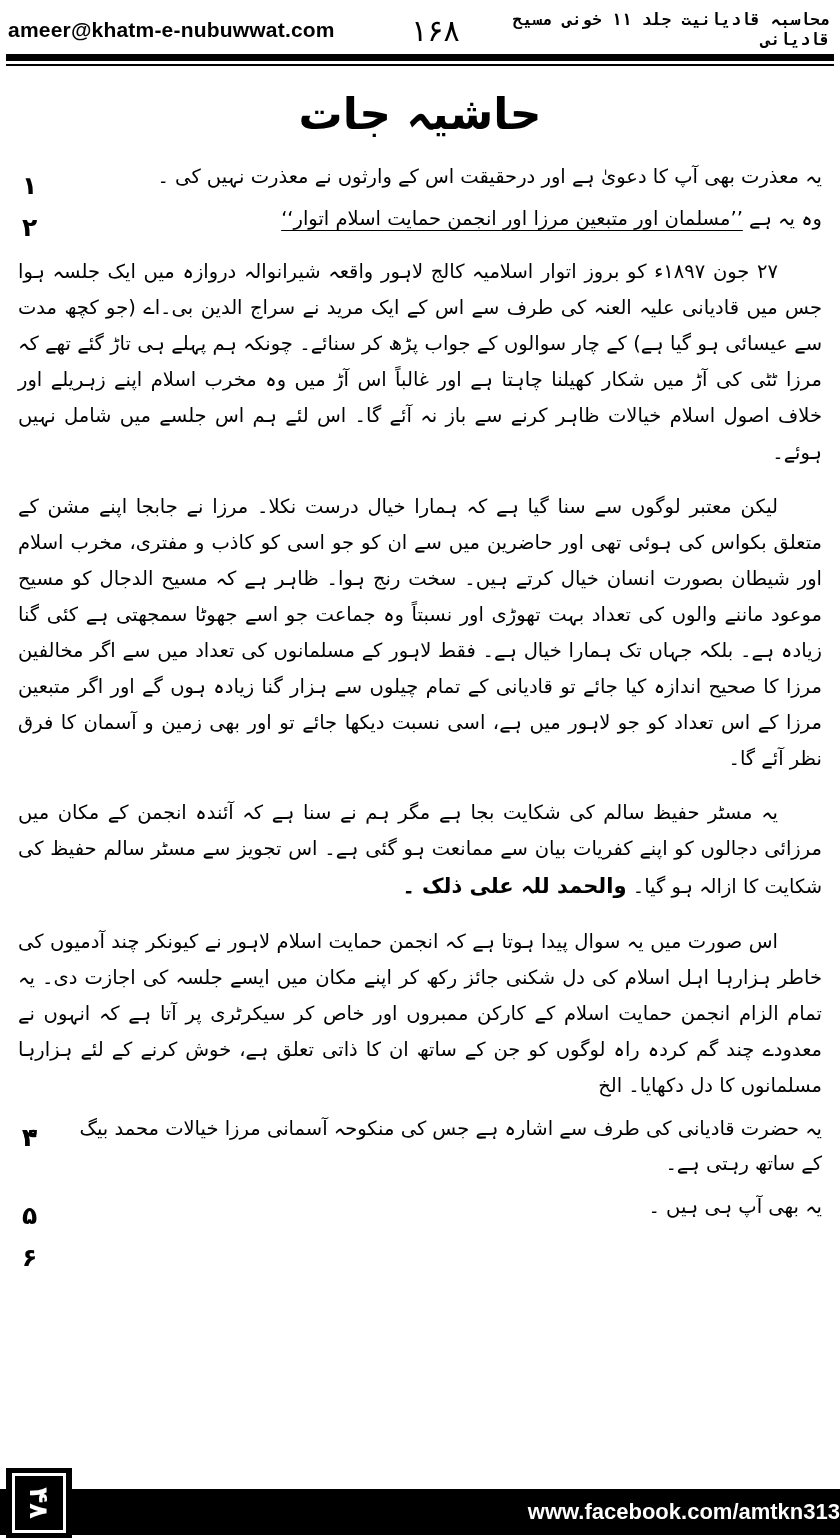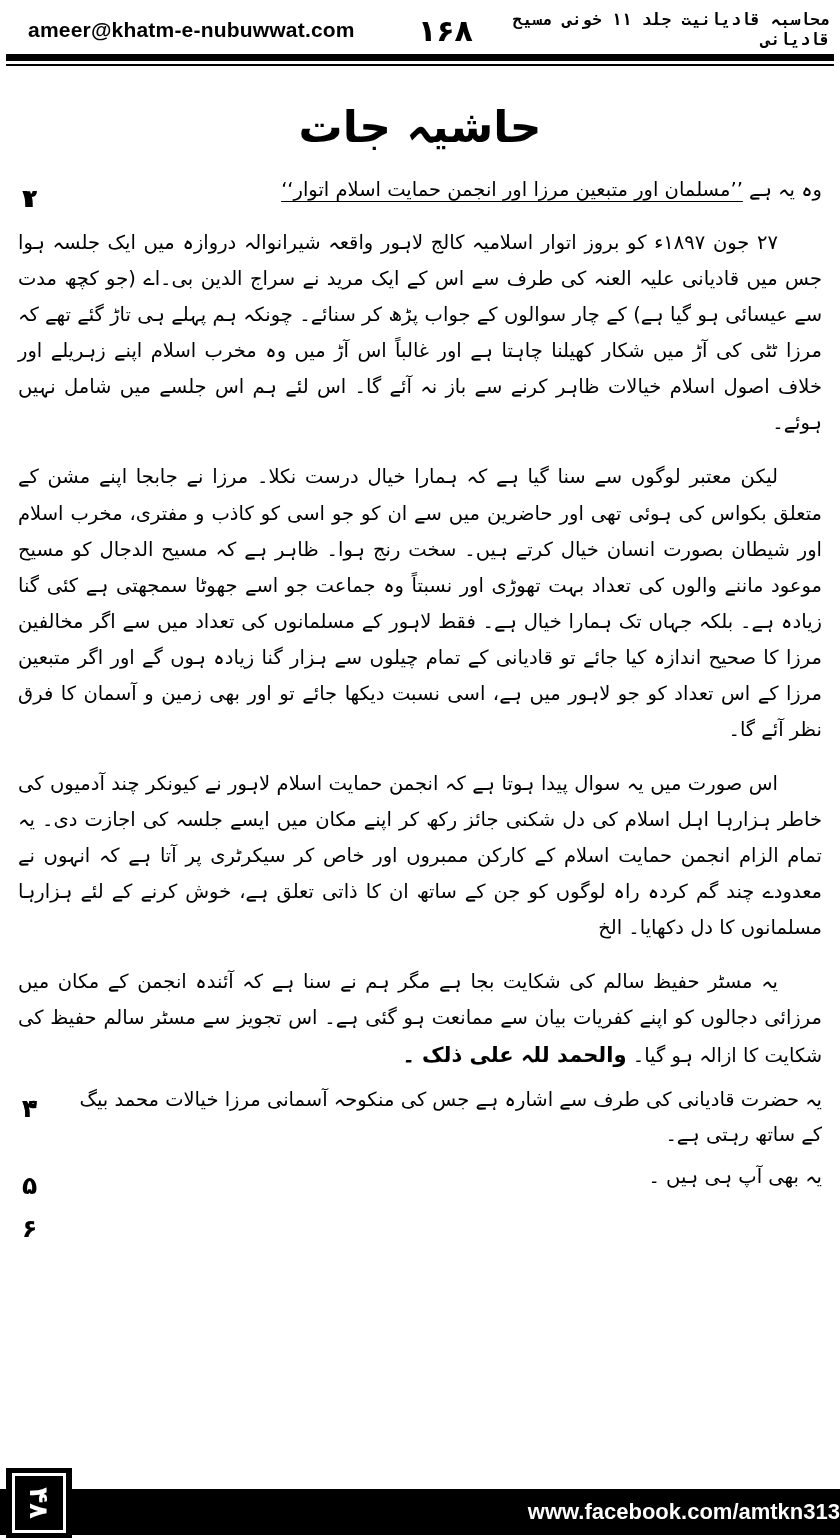--- a/index.html
+++ b/index.html
@@ -9,49 +9,49 @@
     background:#ffffff;
     color:#000;
     font-family:"DejaVu Sans", sans-serif;
     position:relative;
     overflow:hidden;
   }
   .page-header {
     display:flex;
     align-items:center;
     justify-content:space-between;
-    padding:10px 10px 2px 28px;
+    padding:10px 10px 2px 8px;
     direction:ltr;
   }
   .header-email {
     font-family:"Liberation Sans", sans-serif;
     font-weight:bold;
     font-size:21px;
     letter-spacing:.2px;
   }
   .header-pagenum {
     font-size:30px;
-    font-weight:bold;
+    font-weight:normal;
     direction:rtl;
     margin-left:36px;
   }
   .header-book {
     font-size:16.5px;
     font-weight:bold;
     direction:rtl;
     text-align:right;
     max-width:330px;
     font-family:Liberation Mono, monospace;
   }
   .rule-thick { height:7px; background:#000; margin:2px 6px 0 6px; }
   .rule-thin  { height:2px; background:#000; margin:3px 6px 0 6px; }
 
   .content {
     direction:rtl;
-    padding:17px 18px 0 18px;
+    padding:4px 18px 0 18px;
   }
   .page-title {
     text-align:center;
     font-size:44px;
     font-weight:bold;
     margin:18px 0 20px 0;
   }
   .footnote {
     position:relative;
     padding-left:46px;
@@ -130,34 +130,35 @@
   </header>
   <div class="rule-thick"></div>
   <div class="rule-thin"></div>
 
   <main class="content">
 
     <h1 class="page-title">حاشیہ جات</h1>
 
     <div class="footnote">
       <span class="fn-num">۱</span>
+      <span>یہ معذرت بھی آپ کا دعویٰ ہے اور درحقیقت اس کے وارثوں نے معذرت نہیں کی ۔</span>
     </div>
 
     <div class="footnote">
       <span class="fn-num">۲</span>
       <span>وہ یہ ہے </span><span class="underlined">’’مسلمان اور متبعین مرزا اور انجمن حمایت اسلام اتوار‘‘</span>
     </div>
 
     <p class="para indent">۲۷ جون ۱۸۹۷ء کو بروز اتوار اسلامیہ کالج لاہور واقعہ شیرانوالہ دروازہ میں ایک جلسہ ہوا جس میں قادیانی علیہ العنہ کی طرف سے اس کے ایک مرید نے سراج الدین بی۔اے (جو کچھ مدت سے عیسائی ہو گیا ہے) کے چار سوالوں کے جواب پڑھ کر سنائے۔ چونکہ ہم پہلے ہی تاڑ گئے تھے کہ مرزا ٹٹی کی آڑ میں شکار کھیلنا چاہتا ہے اور غالباً اس آڑ میں وہ مخرب اسلام اپنے زہریلے اور خلاف اصول اسلام خیالات ظاہر کرنے سے باز نہ آئے گا۔ اس لئے ہم اس جلسے میں شامل نہیں ہوئے۔</p>
 
     <p class="para indent">لیکن معتبر لوگوں سے سنا گیا ہے کہ ہمارا خیال درست نکلا۔ مرزا نے جابجا اپنے مشن کے متعلق بکواس کی ہوئی تھی اور حاضرین میں سے ان کو جو اسی کو کاذب و مفتری، مخرب اسلام اور شیطان بصورت انسان خیال کرتے ہیں۔ سخت رنج ہوا۔ ظاہر ہے کہ مسیح الدجال کو مسیح موعود ماننے والوں کی تعداد بہت تھوڑی اور نسبتاً وہ جماعت جو اسے جھوٹا سمجھتی ہے کئی گنا زیادہ ہے۔ بلکہ جہاں تک ہمارا خیال ہے۔ فقط لاہور کے مسلمانوں کی تعداد میں سے اگر مخالفین مرزا کا صحیح اندازہ کیا جائے تو قادیانی کے تمام چیلوں سے ہزار گنا زیادہ ہوں گے اور اگر متبعین مرزا کے اس تعداد کو جو لاہور میں ہے، اسی نسبت دیکھا جائے تو اور بھی زمین و آسمان کا فرق نظر آئے گا۔</p>
 
+    <p class="para indent"><span>یہ مسٹر حفیظ سالم کی شکایت بجا ہے مگر ہم نے سنا ہے کہ آئندہ انجمن کے مکان میں مرزائی دجالوں کو اپنے کفریات بیان سے ممانعت ہو گئی ہے۔ اس تجویز سے مسٹر سالم حفیظ کی شکایت کا ازالہ ہو گیا۔</span> <span class="bold-tail">والحمد للہ علی ذلک ۔</span></p>
+
     <p class="para indent">اس صورت میں یہ سوال پیدا ہوتا ہے کہ انجمن حمایت اسلام لاہور نے کیونکر چند آدمیوں کی خاطر ہزارہا اہل اسلام کی دل شکنی جائز رکھ کر اپنے مکان میں ایسے جلسہ کی اجازت دی۔ یہ تمام الزام انجمن حمایت اسلام کے کارکن ممبروں اور خاص کر سیکرٹری پر آتا ہے کہ انہوں نے معدودے چند گم کردہ راہ لوگوں کو جن کے ساتھ ان کا ذاتی تعلق ہے، خوش کرنے کے لئے ہزارہا مسلمانوں کا دل دکھایا۔ الخ</p>
-
-    <p class="para indent"><span>یہ مسٹر حفیظ سالم کی شکایت بجا ہے مگر ہم نے سنا ہے کہ آئندہ انجمن کے مکان میں مرزائی دجالوں کو اپنے کفریات بیان سے ممانعت ہو گئی ہے۔ اس تجویز سے مسٹر سالم حفیظ کی شکایت کا ازالہ ہو گیا۔</span> <span class="bold-tail">والحمد للہ علی ذلک ۔</span></p>
 
     <div class="footnote">
       <span class="fn-num">۳</span>
     </div>
 
     <div class="footnote">
       <span class="fn-num">۴</span>
       <span>یہ حضرت قادیانی کی طرف سے اشارہ ہے جس کی منکوحہ آسمانی مرزا خیالات محمد بیگ کے ساتھ رہتی ہے۔</span>
     </div>
 

